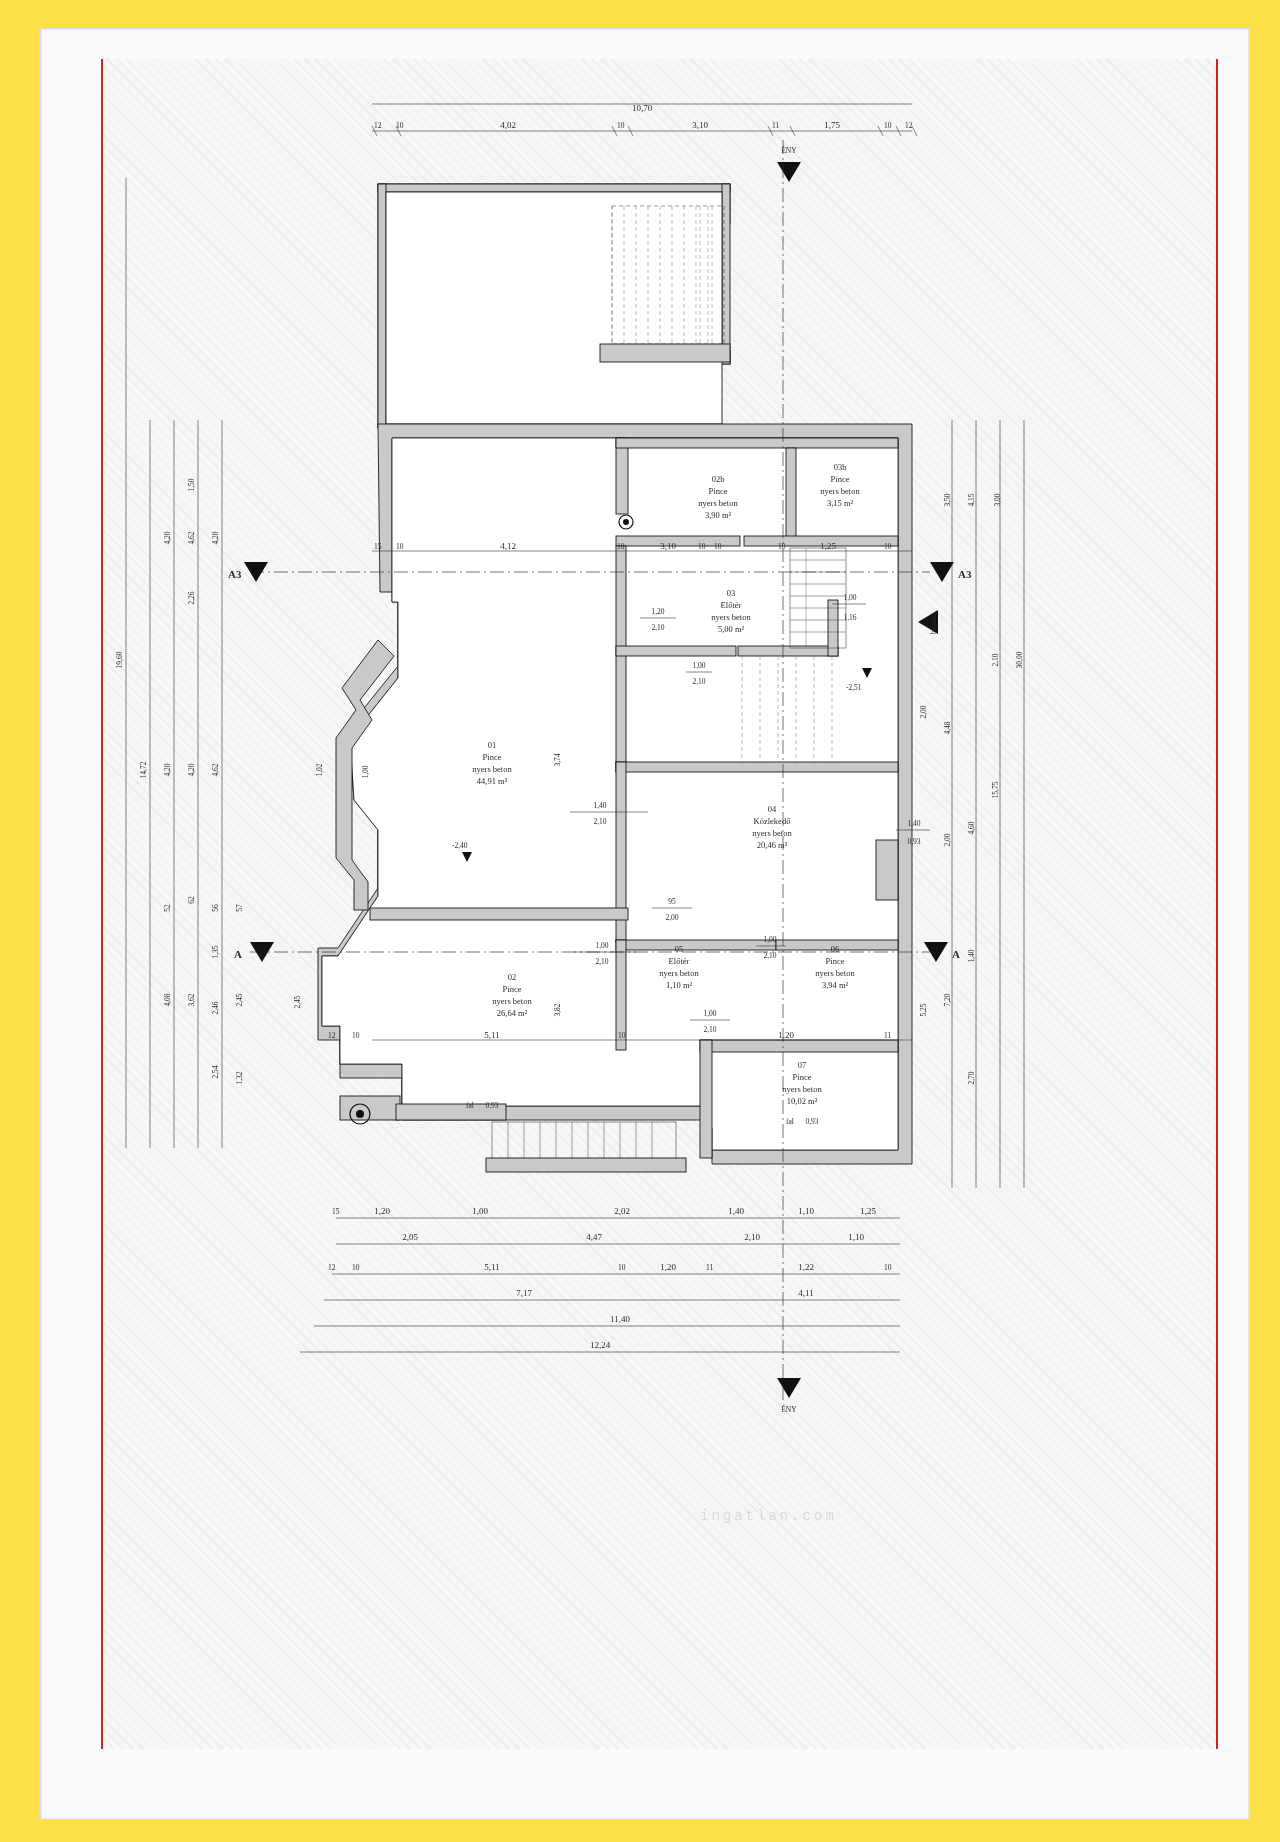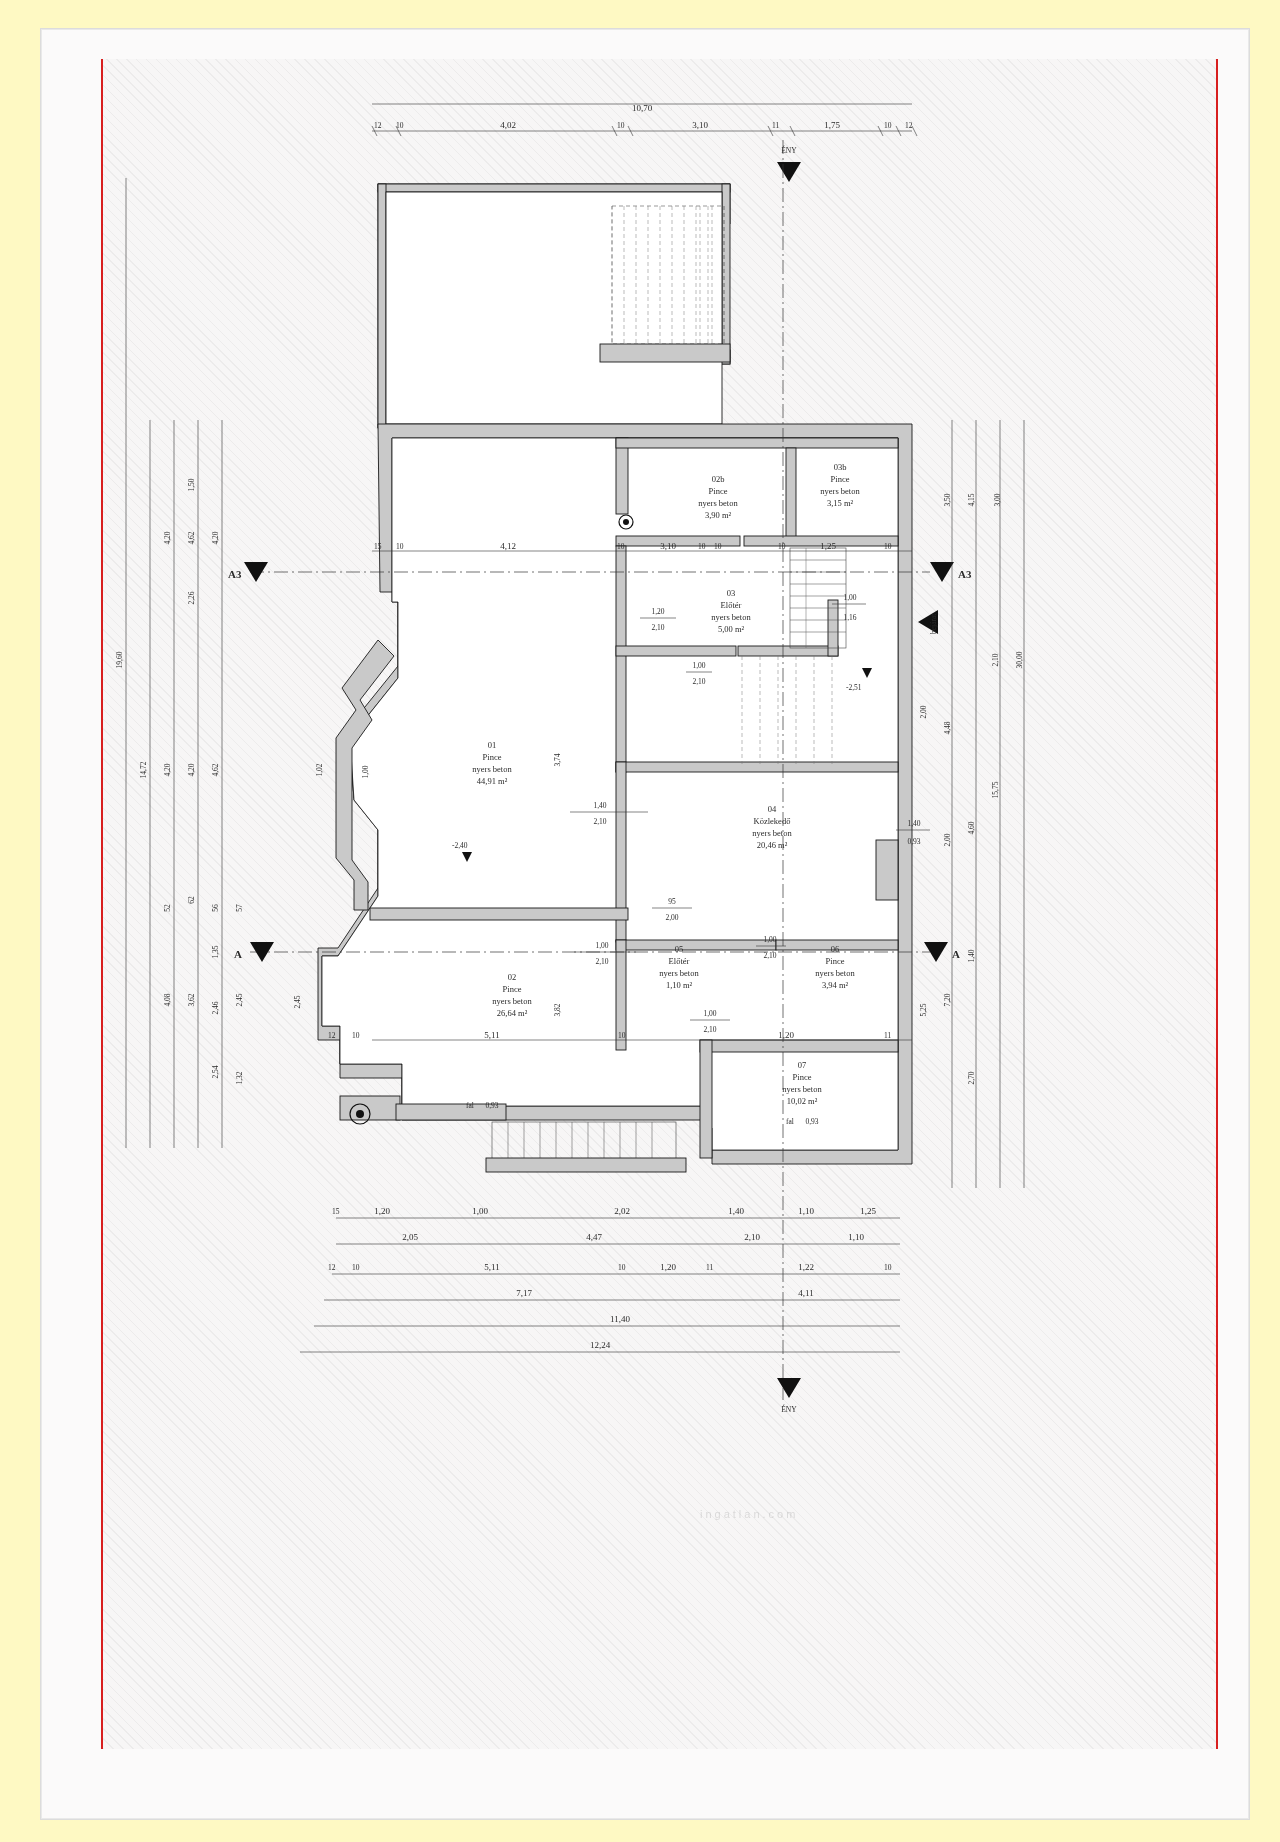--- a/index.html
+++ b/index.html
@@ -1,30 +1,30 @@
 <!DOCTYPE html>
 <html><head>
 <meta charset="utf-8">
 <style>
   html,body{margin:0;padding:0;background:#ffffff;}
   body{font-family:"Liberation Serif", serif;}
-  #page{position:relative;width:1280px;height:1842px;background:#fef9c3;overflow:hidden;}
+  #page{position:relative;width:1280px;height:1842px;background:#fde047;overflow:hidden;}
   #sheet{position:absolute;left:40px;top:28px;width:1208px;height:1790px;background:#fbfafa;border:1px solid #dcdcdc;
          box-shadow:0 0 0 1px #e9e9e9 inset;}
   
   #field{position:absolute;left:60px;top:30px;width:1113px;height:1690px;
      background:
        repeating-linear-gradient(45deg, rgba(0,0,0,0.045) 0 1px, rgba(0,0,0,0) 1px 7px),
        #f7f6f6;
      border-left:2px solid #d81f1f;border-right:2px solid #d81f1f;}
   svg.plan{position:absolute;left:0;top:0;width:1280px;height:1842px;}
   .wm{position:absolute;left:680px;top:1462px;font-family:"Liberation Sans",sans-serif;
       font-size:42px;color:rgba(120,120,120,0.18);letter-spacing:2px;font-weight:bold;}
-  .wm2{position:absolute;left:700px;top:1508px;font-family:Liberation Sans, sans-serif;
-      font-size:11px;color:rgba(120,120,120,0.22);letter-spacing:3px;}
+  .wm2{position:absolute;left:700px;top:1508px;font-family:Liberation Mono, monospace;
+      font-size:14px;color:rgba(120,120,120,0.22);letter-spacing:3px;}
   text{font-family:"Liberation Serif", serif;fill:#2b2b2b;}
   .dim{font-size:9px;}
   .dimS{font-size:7.5px;}
   .room{font-size:8.5px;text-anchor:middle;}
   .roomn{font-size:8.5px;text-anchor:middle;}
   .axis{font-size:11px;font-weight:bold;}
   .thin{stroke:#444;stroke-width:0.5;fill:none;}
   .wall{fill:#c9c9c9;stroke:#1a1a1a;stroke-width:0.9;}
   .inner{fill:#ffffff;stroke:#1a1a1a;stroke-width:0.9;}
   .dash{stroke:#333;stroke-width:0.7;fill:none;stroke-dasharray:14 4 2 4;}

